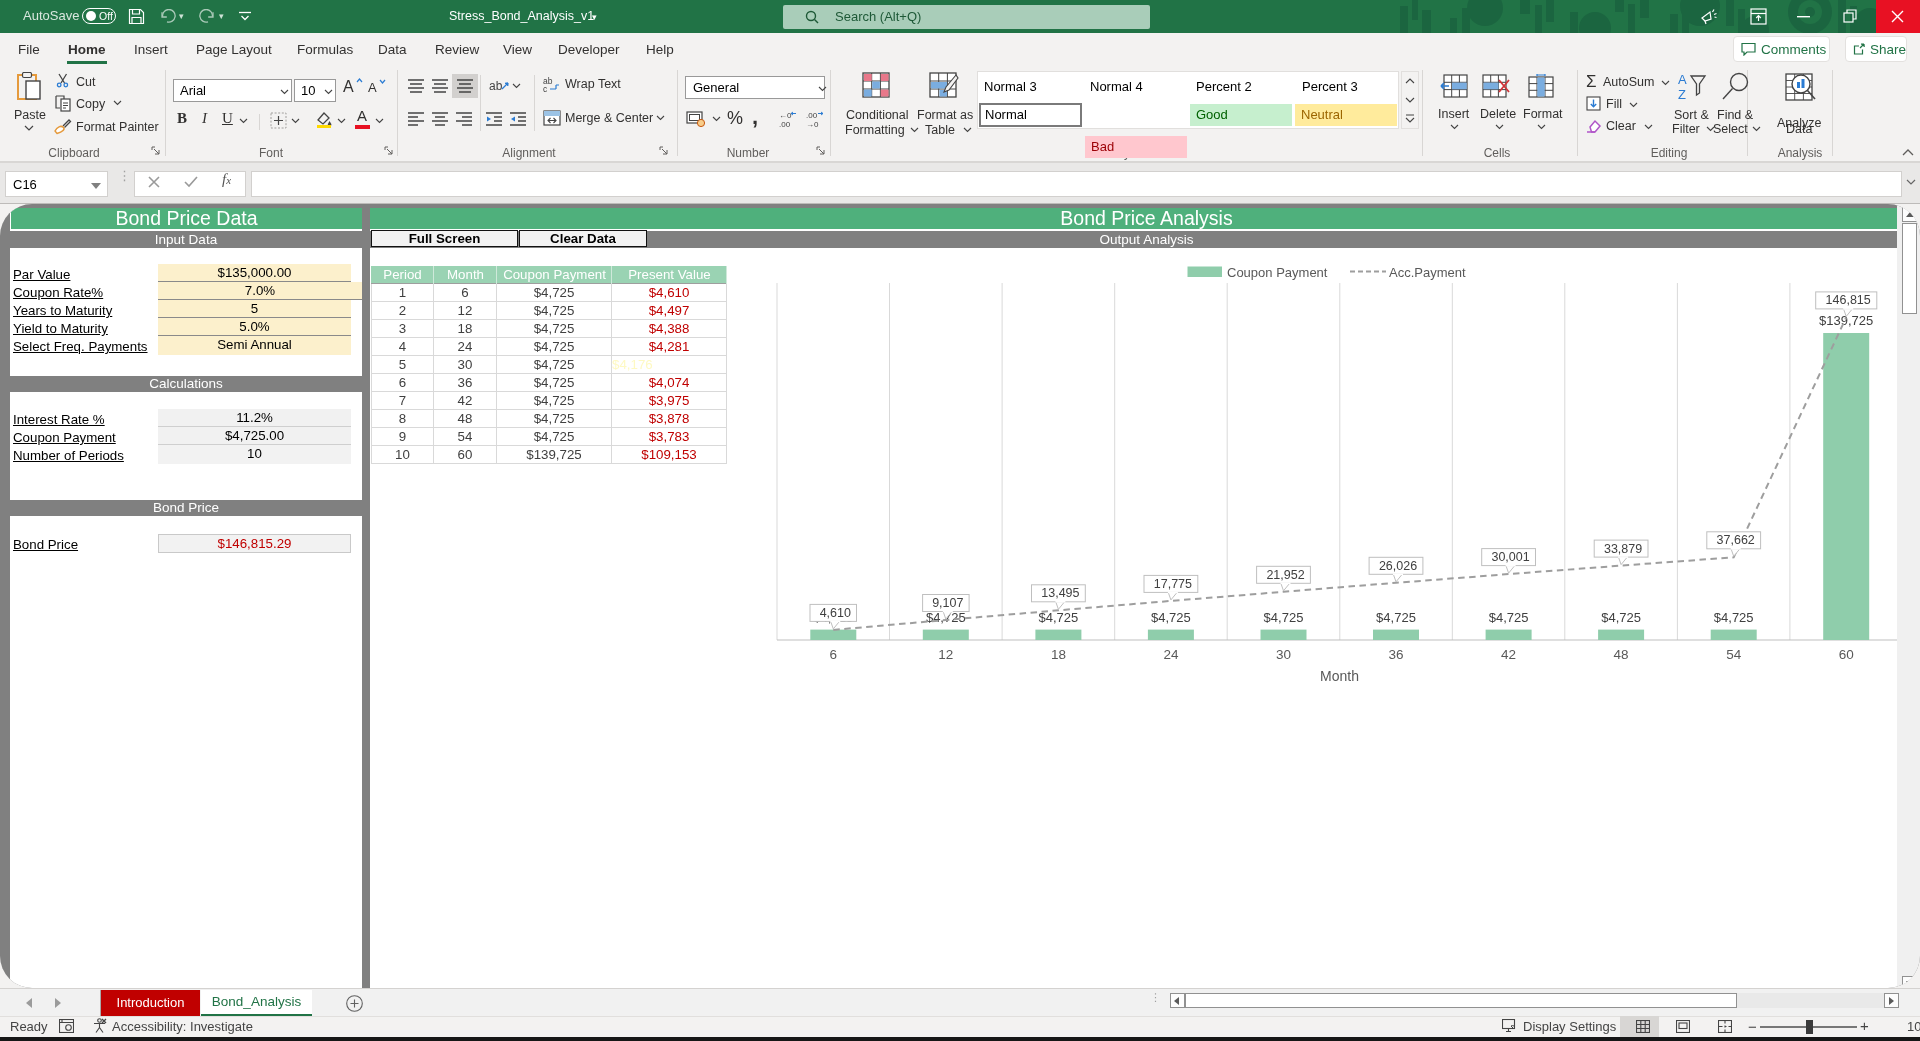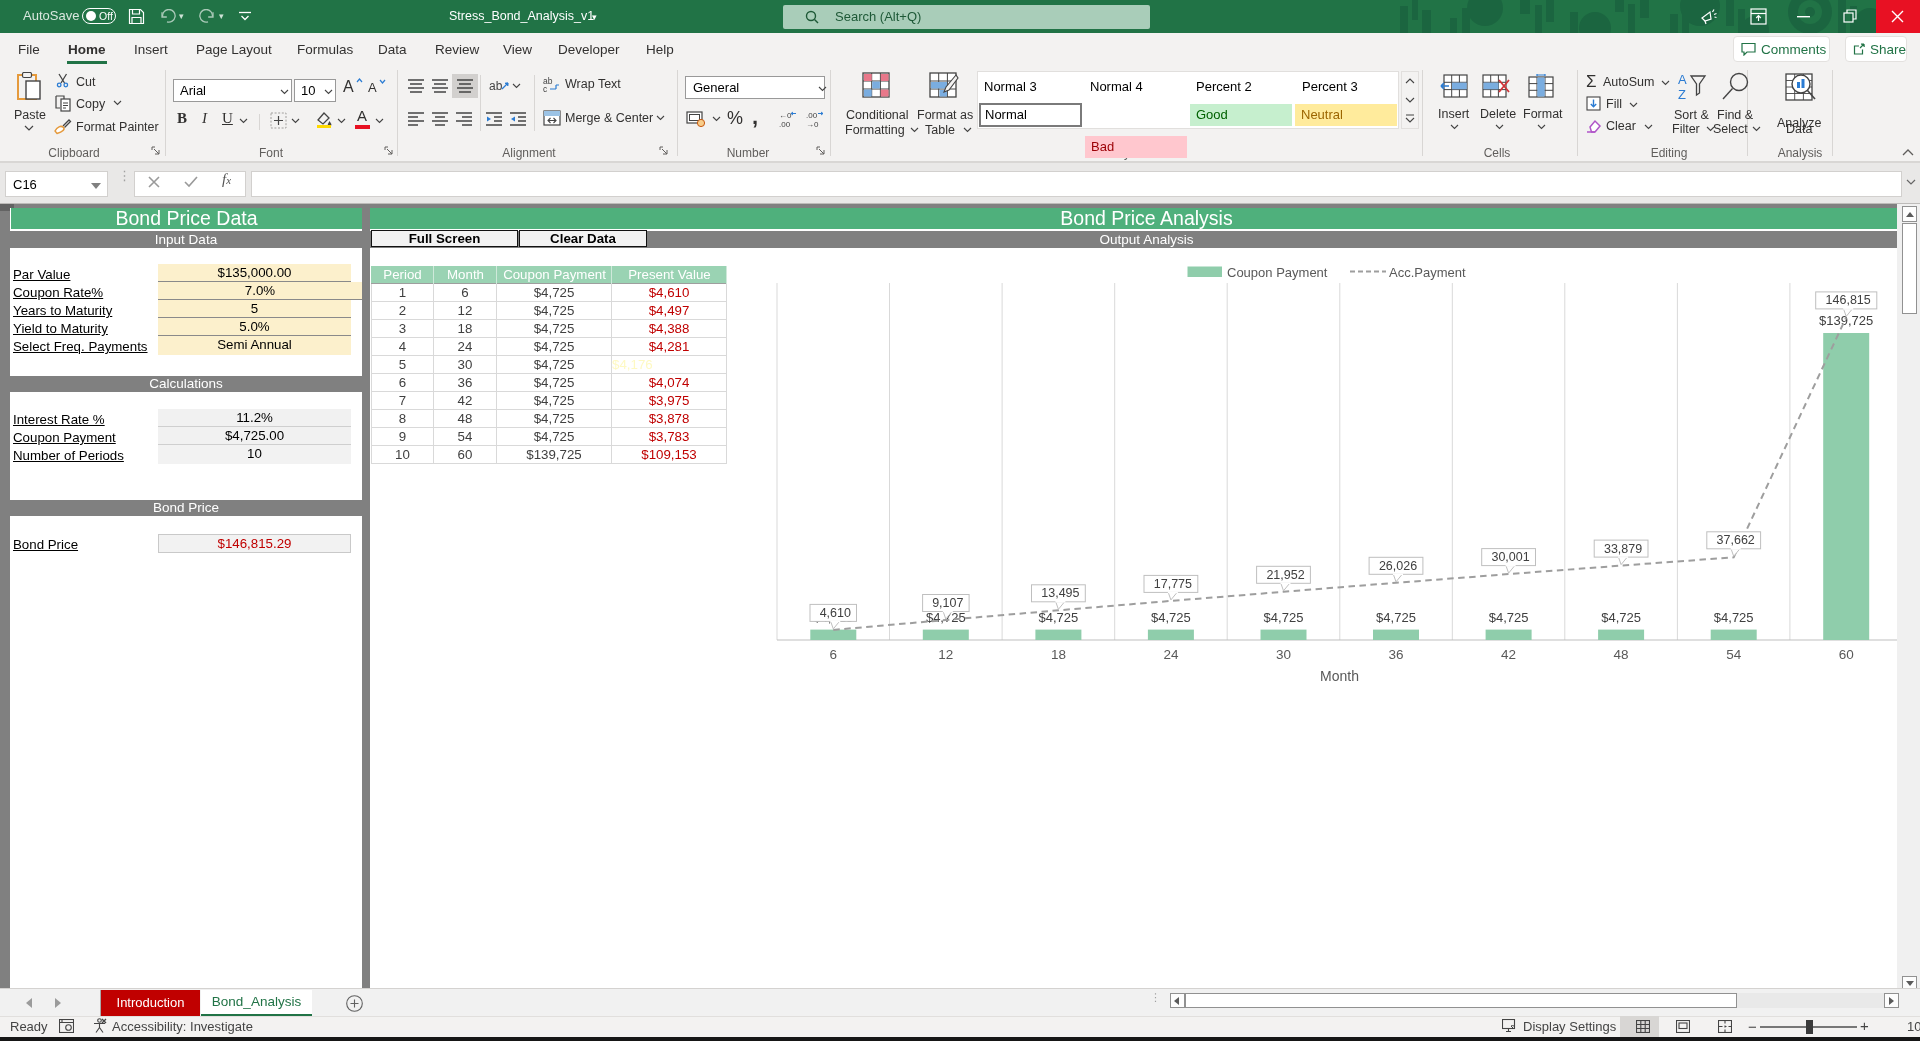--- a/index.html
+++ b/index.html
@@ -5,21 +5,21 @@
 * { margin:0; padding:0; box-sizing:border-box; }
 html,body { width:1920px; height:1041px; overflow:hidden; }
 body { font-family:"Liberation Sans", sans-serif; }
 .abs { position:absolute; }
 #app { position:relative; width:1920px; height:1041px; background:#f3f2f1; }
 
 #titlebar { position:absolute; left:0; top:0; width:1920px; height:33px; background:#217346; color:#fff; font-size:13px; overflow:hidden; }
 #menurow { position:absolute; left:0; top:33px; width:1920px; height:33px; background:#f3f2f1; }
 #ribbon { position:absolute; left:0; top:66px; width:1920px; height:96px; background:#f3f2f1; border-bottom:1px solid #d8d6d4; }
 #fxbar { position:absolute; left:0; top:162px; width:1920px; height:42px; background:#e9e8e7; border-bottom:1px solid #bdbbb9; border-top:1px solid #d8d6d4; }
-#sheet { position:absolute; left:0; top:204px; width:1920px; height:784px; background:#808080; overflow:hidden; }
+#sheet { position:absolute; left:0; top:204px; width:1920px; height:784px; background:#808080; overflow:hidden;border-radius:32px; }
 #tabrow { position:absolute; left:0; top:988px; width:1920px; height:28px; background:#f1f1f1; border-top:1px solid #d4d2d0; }
 #statusbar { position:absolute; left:0; top:1016px; width:1920px; height:21px; background:#f3f2f1; color:#444; font-size:13px; }
 #bottomstrip { position:absolute; left:0; top:1037px; width:1920px; height:4px; background:#161616; }
 .glabel { position:absolute; font-size:12px; color:#605e5c; text-align:center; top:80px; }
 .vsep { position:absolute; top:4px; height:86px; width:1px; background:#d8d6d4; }
 .ribtxt { font-size:12.5px; color:#323130; }
 .combo { position:absolute; background:#fff; border:1px solid #999; }
 </style>
 </head>
 <body>

